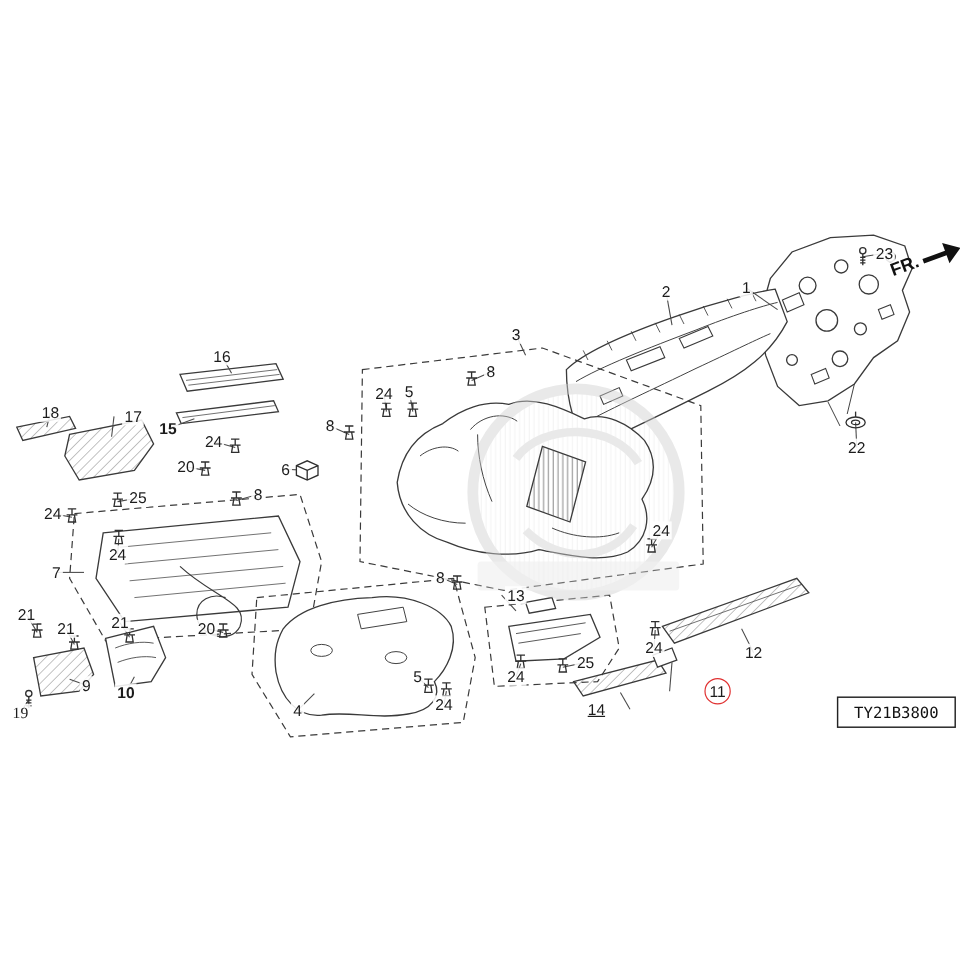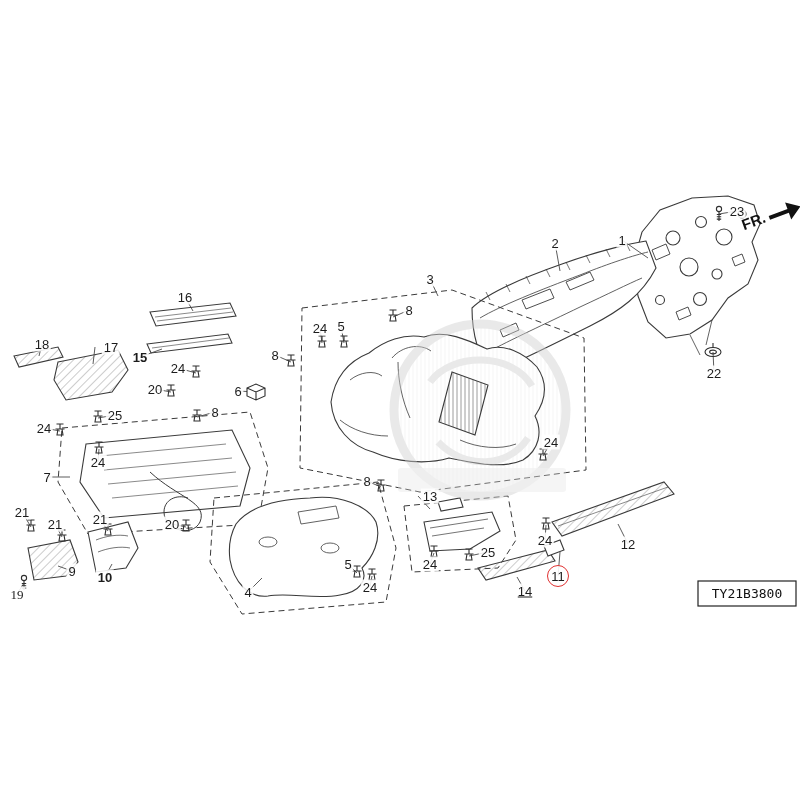--- a/index.html
+++ b/index.html
@@ -10,21 +10,21 @@
   .stage svg{position:absolute;inset:0;}
   .callout{
     position:absolute;transform:translate(-50%,-50%);
     font-size:13px;line-height:1;color:#1c1c1c;
     background:rgba(255,255,255,.88);padding:1px 2px;
     cursor:pointer;user-select:none;z-index:5;
   }
   .callout.highlight{
     border:1.6px solid var(--hl,#e03131);border-radius:50%;
     width:20px;height:20px;display:flex;align-items:center;justify-content:center;
-    padding:0;background:rgba(255,255,255,.9);
+    padding:0;background:rgba(255,255,255,.9);margin-left:40px;
   }
 </style>
 </head>
 <body>
 
 <div class="stage" style="--hl: #e03131;">
 <svg id="canvas" viewBox="0 0 800 800" width="800" height="800" xmlns="http://www.w3.org/2000/svg">
   <defs>
     <pattern id="hatch" width="6" height="6" patternUnits="userSpaceOnUse" patternTransform="rotate(45)">
       <line x1="0" y1="0" x2="0" y2="6" stroke="#9a9a9a" stroke-width="1"></line>
@@ -224,21 +224,21 @@
     <div class="callout" style="left: 47px; top: 477px;">7</div>
     <div class="callout" style="left: 409px; top: 310px;">8</div>
     <div class="callout" style="left: 275px; top: 355px;">8</div>
     <div class="callout" style="left: 215px; top: 412px;">8</div>
     <div class="callout" style="left: 367px; top: 481px;">8</div>
     <div class="callout" style="left: 72px; top: 571px;">9</div>
     <div class="callout" style="left: 105px; top: 577px; font-weight: bold;">10</div>
     <div class="callout highlight" style="left: 558px; top: 576px;">11</div>
     <div class="callout" style="left: 628px; top: 544px;">12</div>
     <div class="callout" style="left: 418px; top: 496px; margin-left: 12px;">13</div>
-    <div class="callout" style="left: 525px; top: 591px; text-decoration: underline;">14</div>
+    <div class="callout" style="left: 497px; top: 591px; text-decoration: underline;">14</div>
     <div class="callout" style="left: 140px; top: 357px; font-weight: bold;">15</div>
     <div class="callout" style="left: 185px; top: 297px;">16</div>
     <div class="callout" style="left: 111px; top: 347px;">17</div>
     <div class="callout" style="left: 42px; top: 344px;">18</div>
     <div class="callout" style="left: 17px; top: 594px; font-family: Liberation Serif, serif;">19</div>
     <div class="callout" style="left: 155px; top: 389px;">20</div>
     <div class="callout" style="left: 172px; top: 524px;">20</div>
     <div class="callout" style="left: 22px; top: 512px;">21</div>
     <div class="callout" style="left: 55px; top: 524px;">21</div>
     <div class="callout" style="left: 100px; top: 519px;">21</div>

